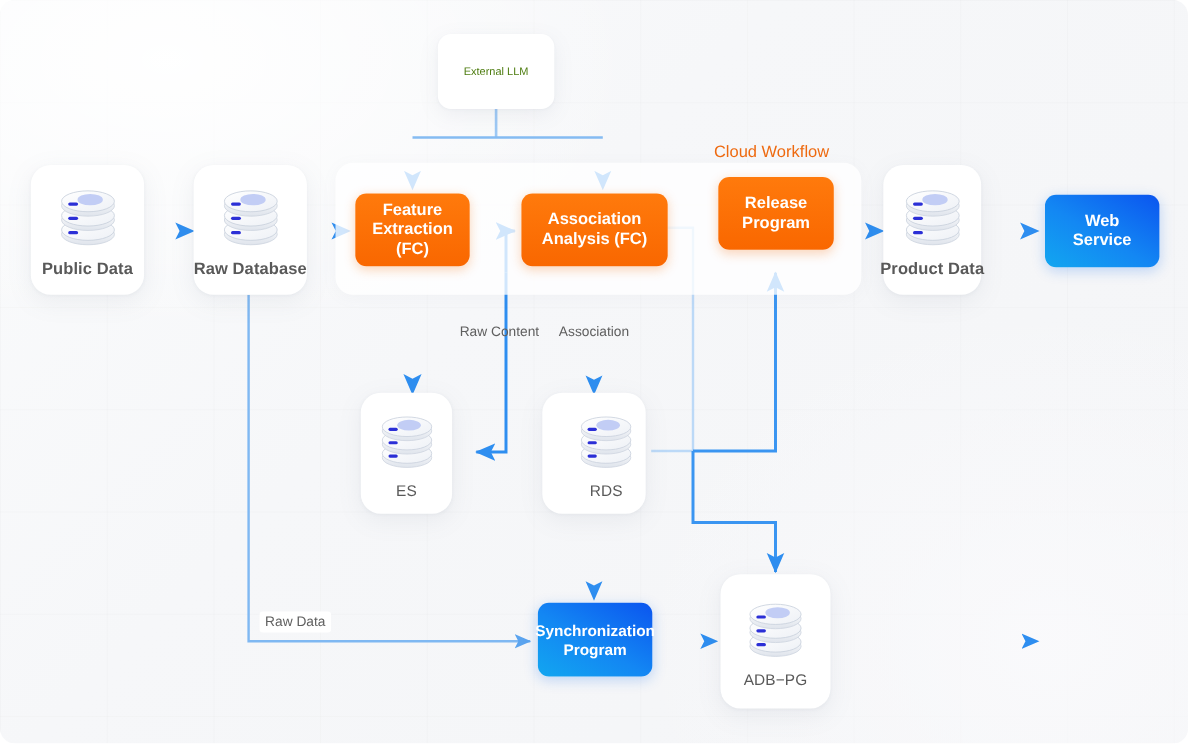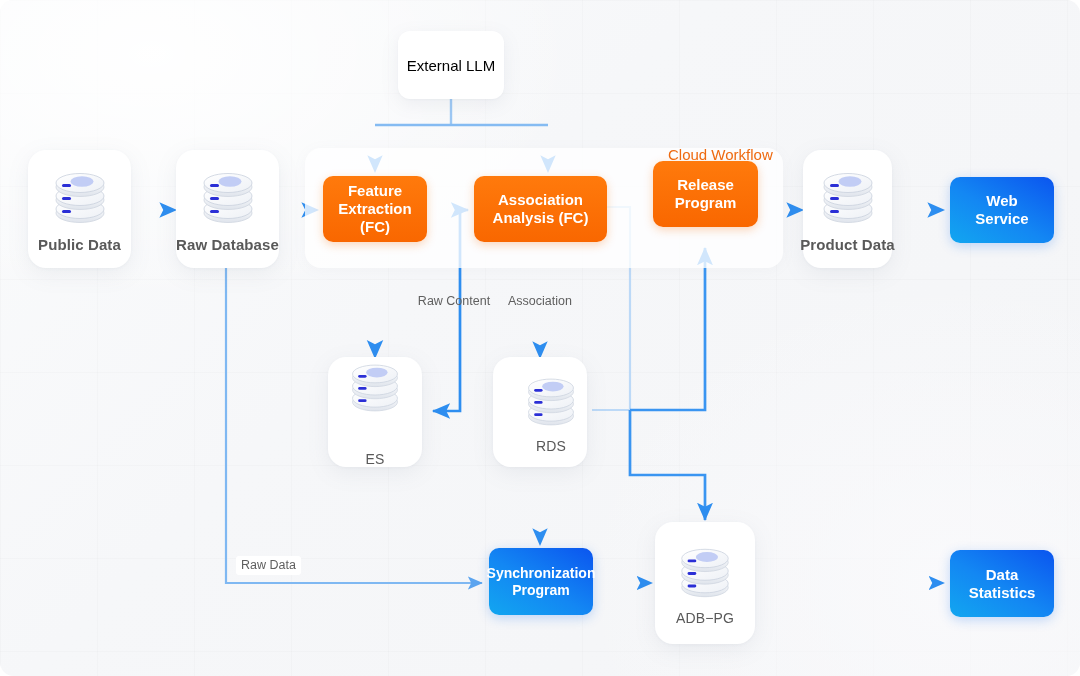--- a/index.html
+++ b/index.html
@@ -63,21 +63,21 @@
     color:#fff; border-radius:10px;
     display:flex; align-items:center; justify-content:center; text-align:center;
     font-weight:700; font-size:15px; line-height:1.2;
     box-shadow: 0 3px 12px rgba(24,110,240,0.25);
     padding:4px 6px;
   }
   
   .whitebox{
     background:#fff; border-radius:12px;
     display:flex; align-items:center; justify-content:center; text-align:right;
-    color:#000000; font-size:15px; font-weight:400;
+    color:#4d7c0f; font-size:10px; font-weight:400;
     box-shadow: 0 5px 18px rgba(120,130,150,0.10), 0 1px 2px rgba(120,130,150,0.05);
   }
 
   
   #cloudpanel{
     position:absolute; z-index:1;
     background: rgba(255,255,255,0.78);
     border-radius:16px;
     box-shadow: 0 2px 14px rgba(130,140,160,0.05);
   }
@@ -95,21 +95,21 @@
   .elabel.boxed{
     background:#ffffff; padding:2px 5px; border-radius:3px; white-space:nowrap;
   }
 </style>
 </head>
 <body>
 
 <div id="canvas">
 
   <div id="cloudpanel" style="left:305px; top:148px; width:478px; height:120px;"></div>
-  <div id="cloudlabel" style="left:668px; top:130px;margin-top:16px;">Cloud Workflow</div>
+  <div id="cloudlabel" style="left:649px; top:130px;">Cloud Workflow</div>
 
   <svg id="edges">
     <defs>
       <marker id="ah" markerWidth="9" markerHeight="9" refX="6.4" refY="3.2" orient="auto" markerUnits="strokeWidth">
         <path d="M0,0.25 L6.8,3.2 L0,6.15 L1.5,3.2 Z" fill="#2e8ef0"></path>
       </marker>
       <marker id="ahf" markerWidth="9" markerHeight="9" refX="6.4" refY="3.2" orient="auto" markerUnits="strokeWidth">
         <path d="M0,0.25 L6.8,3.2 L0,6.15 L1.5,3.2 Z" fill="#5ba4ef"></path>
       </marker>
       <linearGradient id="fadeDown" x1="0" y1="0" x2="0" y2="1">
@@ -249,21 +249,21 @@
       <ellipse cx="33" cy="14.5" rx="11.5" ry="5.2" fill="#c2cdf5"></ellipse>
     </svg>
     <div class="cap cap-strong">Product Data</div>
   </div>
 
   <div class="node blue" style="left:950px; top:177px; width:104px; height:66px; white-space:pre-line;">
     <span>Web
 Service</span>
   </div>
 
-  <div class="node dbcard" style="left:328px; top:357px; width:94px; height:110px;justify-content:space-between;">
+  <div class="node dbcard" style="left:328px; top:357px; width:83px; height:110px;">
     <svg class="cyl" width="58" height="58" viewBox="0 0 62 62">
       <ellipse cx="31" cy="46" rx="24" ry="9.5" fill="url(#dSide)" stroke="#cfd6e0" stroke-width="0.8"></ellipse>
       <ellipse cx="31" cy="42" rx="24" ry="9.5" fill="url(#dTop)" stroke="#c9d1dd" stroke-width="0.8"></ellipse>
       <rect x="13" y="43" width="9" height="3" rx="1.5" fill="#2b2fd6"></rect>
       <ellipse cx="31" cy="33" rx="24" ry="9.5" fill="url(#dSide)" stroke="#cfd6e0" stroke-width="0.8"></ellipse>
       <ellipse cx="31" cy="29" rx="24" ry="9.5" fill="url(#dTop)" stroke="#c9d1dd" stroke-width="0.8"></ellipse>
       <rect x="13" y="30" width="9" height="3" rx="1.5" fill="#2b2fd6"></rect>
       <ellipse cx="31" cy="20" rx="24" ry="9.5" fill="url(#dSide)" stroke="#cfd6e0" stroke-width="0.8"></ellipse>
       <ellipse cx="31" cy="16" rx="24" ry="9.5" fill="url(#dTop)" stroke="#c9d1dd" stroke-width="0.8"></ellipse>
       <rect x="13" y="17" width="9" height="3" rx="1.5" fill="#2b2fd6"></rect>
@@ -302,18 +302,14 @@
       <ellipse cx="31" cy="29" rx="24" ry="9.5" fill="url(#dTop)" stroke="#c9d1dd" stroke-width="0.8"></ellipse>
       <rect x="13" y="30" width="9" height="3" rx="1.5" fill="#2b2fd6"></rect>
       <ellipse cx="31" cy="20" rx="24" ry="9.5" fill="url(#dSide)" stroke="#cfd6e0" stroke-width="0.8"></ellipse>
       <ellipse cx="31" cy="16" rx="24" ry="9.5" fill="url(#dTop)" stroke="#c9d1dd" stroke-width="0.8"></ellipse>
       <rect x="13" y="17" width="9" height="3" rx="1.5" fill="#2b2fd6"></rect>
       <ellipse cx="33" cy="14.5" rx="11.5" ry="5.2" fill="#c2cdf5"></ellipse>
     </svg>
     <div class="cap cap-light">ADB−PG</div>
   </div>
 
-  <div class="node blue" style="left:950px; top:550px; width:104px; height:67px; white-space:pre-line;">
-    <span>Data
-Statistics</span>
-  </div>
 
 </div>
 
 </body></html>

